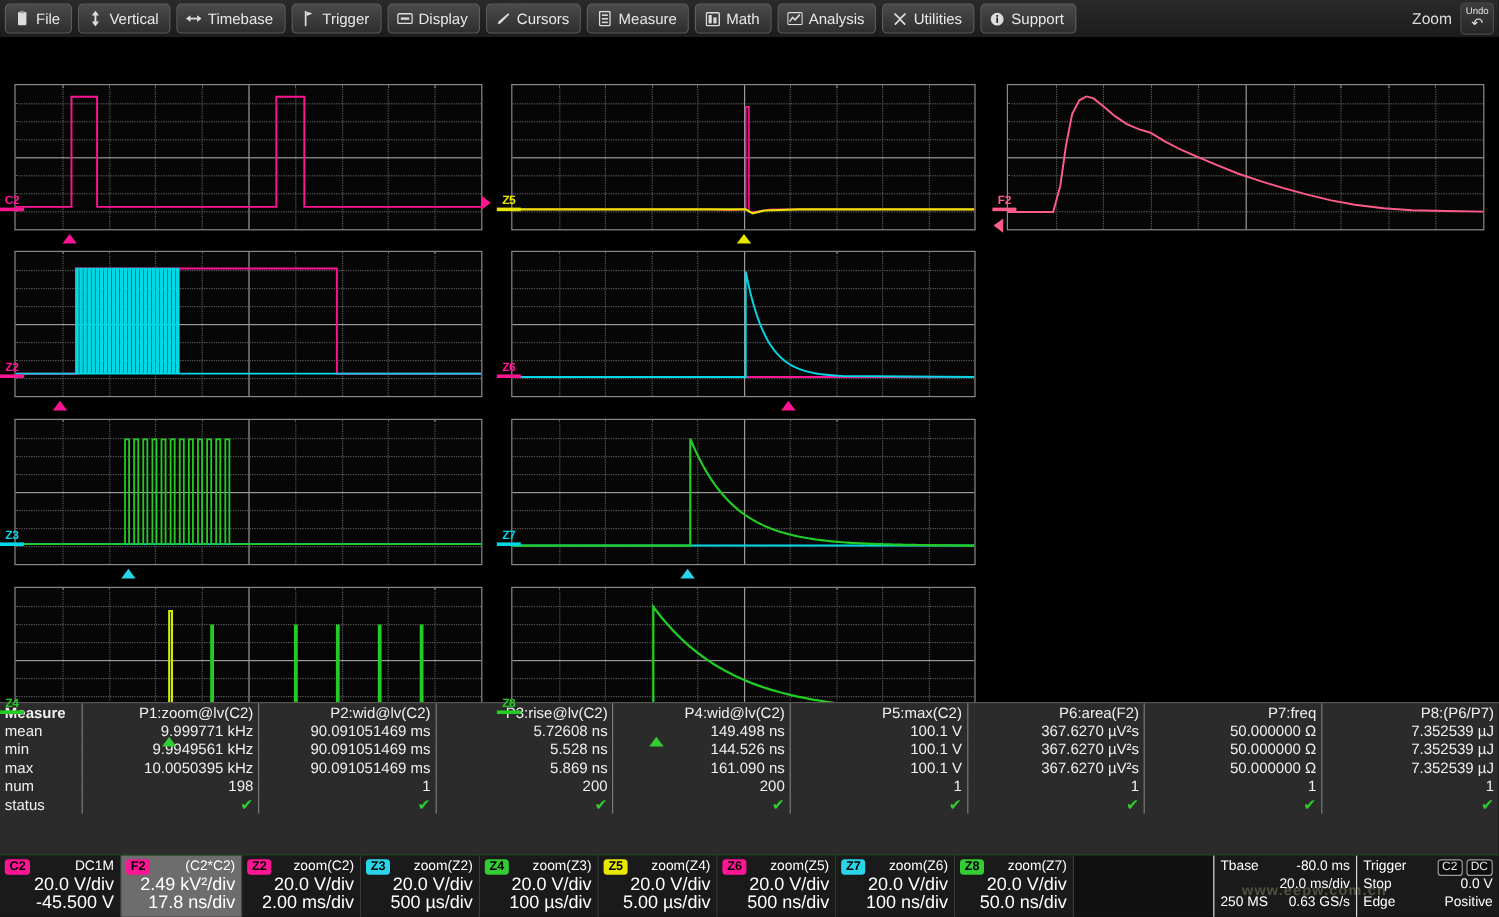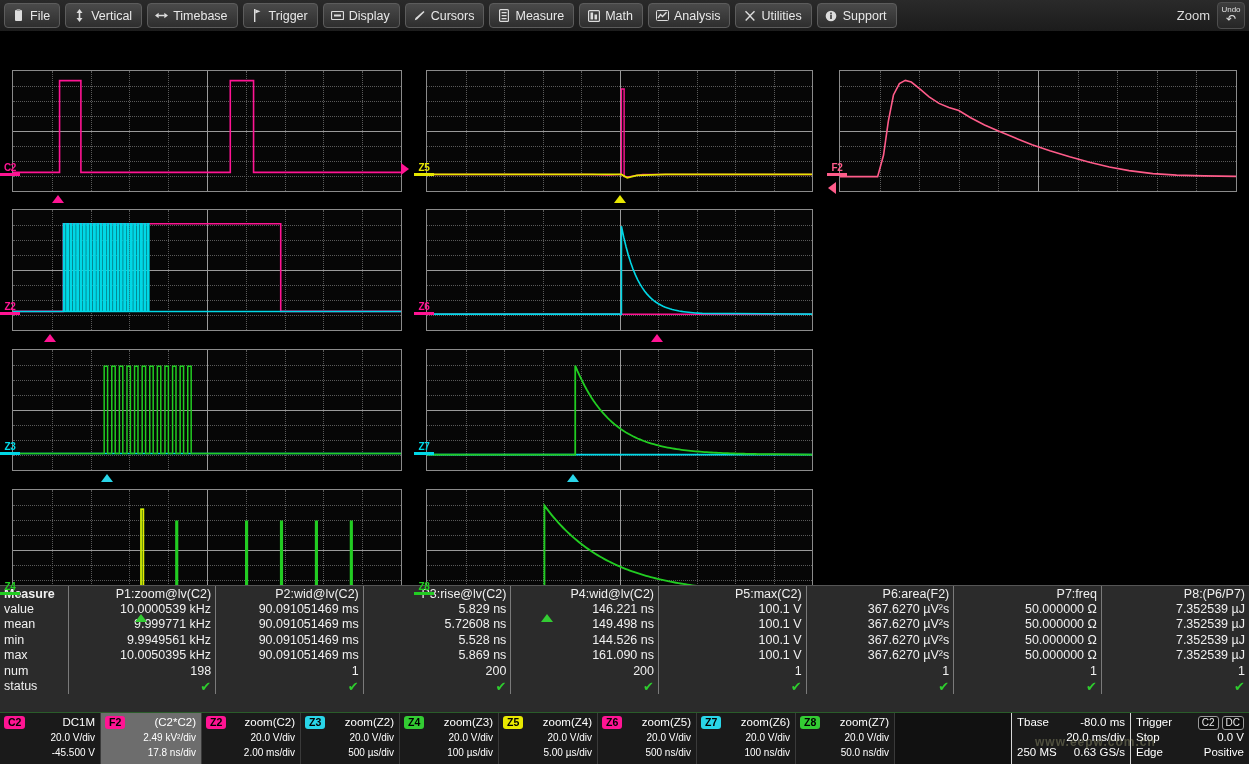--- a/index.html
+++ b/index.html
@@ -104,21 +104,21 @@
     display: flex; flex-direction: column; align-items: flex-end;
     background: #1a1a1a;
   }
   .desc.sel { background: #6d6d6d; }
   .desc .tag {
     position: absolute; left: 4px; top: 3px;
     font-size: 10.5px; font-weight: bold; color: #000;
     padding: 0 4px; border-radius: 3px; line-height: 13px;
   }
   .desc .r1 { font-size: 11.5px; }
-  .desc .r2, .desc .r3 { font-size: 10px; }
+  .desc .r2, .desc .r3 { font-size: 15px; }
 
   #tbasebox, #trigbox {
     position: relative; height: 100%; padding: 2px 5px;
     background: #1a1a1a; border-left: 1px solid #d8d8d8;
     color: #fff; font-size: 11.5px; line-height: 15px;
   }
   .rowsplit { display: flex; justify-content: space-between; }
   .bold { font-weight: normal; }
   .pill {
     display: inline-block; background: #0d0d0d; color: #e8e8e8;
@@ -502,31 +502,20 @@
         <tr class="hdr">
           <td class="lbl">Measure</td>
           <td class="val">P1:zoom@lv(C2)</td>
           <td class="val">P2:wid@lv(C2)</td>
           <td class="val">P3:rise@lv(C2)</td>
           <td class="val">P4:wid@lv(C2)</td>
           <td class="val">P5:max(C2)</td>
           <td class="val">P6:area(F2)</td>
           <td class="val">P7:freq</td>
           <td class="val">P8:(P6/P7)</td>
-        </tr>
-        <tr>
-          <td class="lbl">value</td>
-          <td class="val">10.0000539 kHz</td>
-          <td class="val">90.091051469 ms</td>
-          <td class="val">5.829 ns</td>
-          <td class="val">146.221 ns</td>
-          <td class="val">100.1 V</td>
-          <td class="val">367.6270 µV²s</td>
-          <td class="val">50.000000 Ω</td>
-          <td class="val">7.352539 µJ</td>
         </tr>
         <tr>
           <td class="lbl">mean</td>
           <td class="val">9.999771 kHz</td>
           <td class="val">90.091051469 ms</td>
           <td class="val">5.72608 ns</td>
           <td class="val">149.498 ns</td>
           <td class="val">100.1 V</td>
           <td class="val">367.6270 µV²s</td>
           <td class="val">50.000000 Ω</td>

